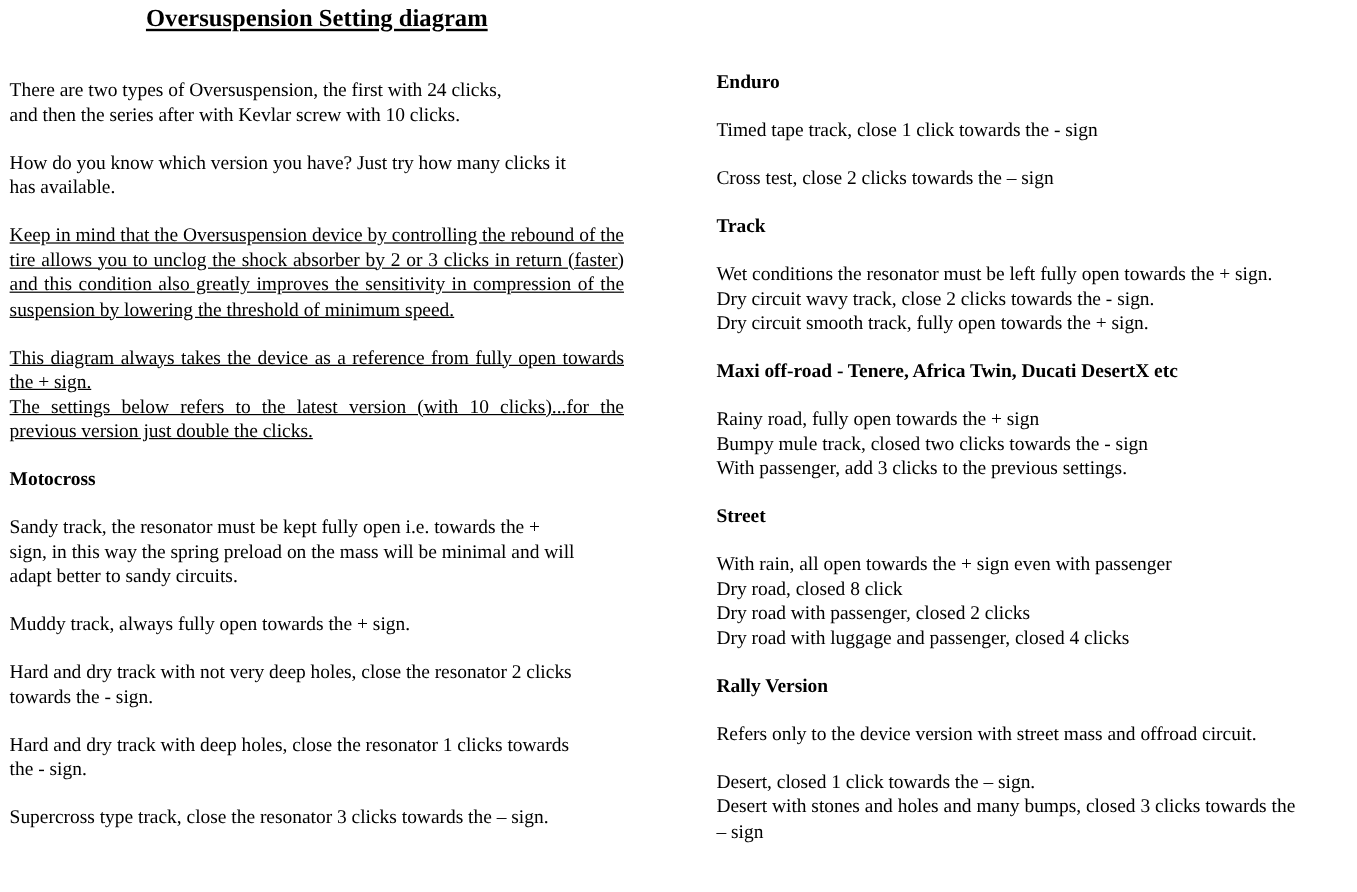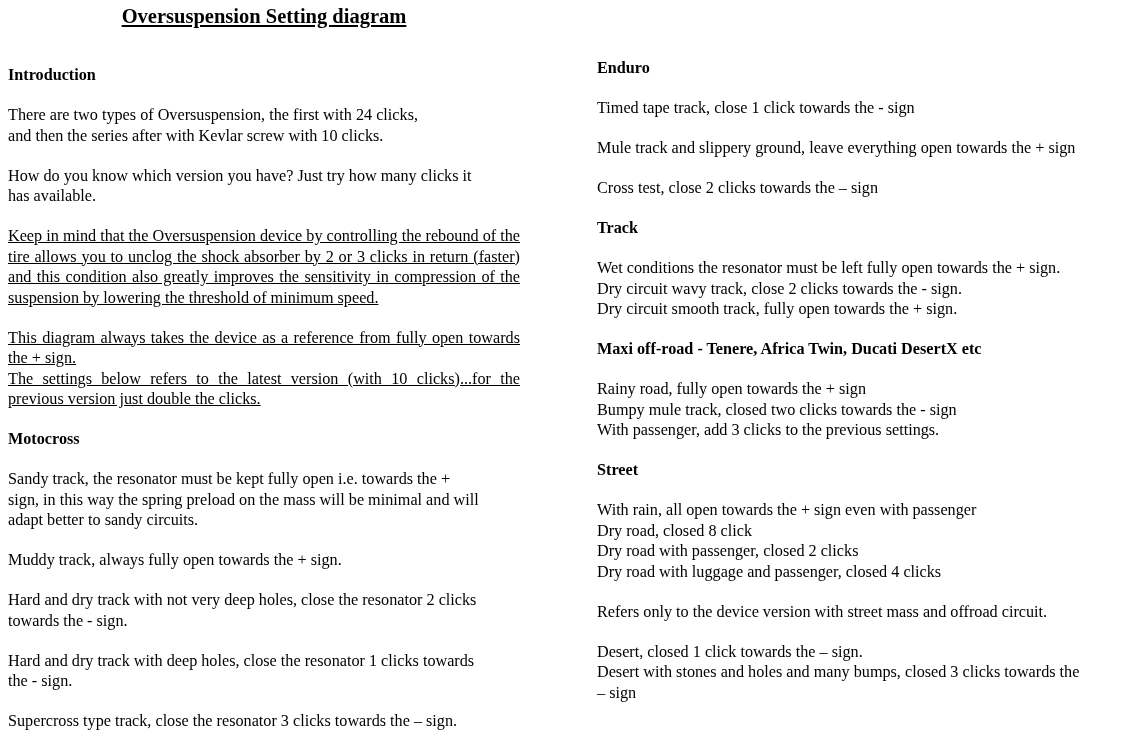--- a/index.html
+++ b/index.html
@@ -49,21 +49,20 @@
   }
 </style>
 </head>
 <body>
 
 <div class="page">
 
   <div class="col col-left">
     <div class="doc-title">Oversuspension Setting diagram</div>
 
-    <div class="h">Introduction</div>
     <div class="p">There are two types of Oversuspension, the first with 24 clicks,
 and then the series after with Kevlar screw with 10 clicks.</div>
     <div class="p">How do you know which version you have? Just try how many clicks it
 has available.</div>
     <div class="p j">Keep in mind that the Oversuspension device by controlling the rebound of the tire allows you to unclog the shock absorber by 2 or 3 clicks in return (faster) and this condition also greatly improves the sensitivity in compression of the suspension by lowering the threshold of minimum speed.</div>
     <div class="p j">This diagram always takes the device as a reference from fully open towards the + sign.
 The settings below refers to the latest version (with 10 clicks)...for the previous version just double the clicks.</div>
 
     <div class="h">Motocross</div>
     <div class="p">Sandy track, the resonator must be kept fully open i.e. towards the +
@@ -73,38 +72,38 @@
     <div class="p">Hard and dry track with not very deep holes, close the resonator 2 clicks
 towards the - sign.</div>
     <div class="p">Hard and dry track with deep holes, close the resonator 1 clicks towards
 the - sign.</div>
     <div class="p">Supercross type track, close the resonator 3 clicks towards the – sign.</div>
   </div>
 
   <div class="col col-right">
     <div class="h">Enduro</div>
     <div class="p">Timed tape track, close 1 click towards the - sign</div>
-    <div class="p">Mule track and slippery ground, leave everything open towards the + sign</div>
     <div class="p">Cross test, close 2 clicks towards the – sign</div>
 
     <div class="h">Track</div>
     <div class="p">Wet conditions the resonator must be left fully open towards the + sign.
 Dry circuit wavy track, close 2 clicks towards the - sign.
 Dry circuit smooth track, fully open towards the + sign.</div>
 
     <div class="h">Maxi off-road - Tenere, Africa Twin, Ducati DesertX etc</div>
     <div class="p">Rainy road, fully open towards the + sign
 Bumpy mule track, closed two clicks towards the - sign
 With passenger, add 3 clicks to the previous settings.</div>
 
     <div class="h">Street</div>
     <div class="p">With rain, all open towards the + sign even with passenger
 Dry road, closed 8 click
 Dry road with passenger, closed 2 clicks
 Dry road with luggage and passenger, closed 4 clicks</div>
 
+    <div class="h">Rally Version</div>
     <div class="p">Refers only to the device version with street mass and offroad circuit.</div>
     <div class="p">Desert, closed 1 click towards the – sign.
 Desert with stones and holes and many bumps, closed 3 clicks towards the
 – sign</div>
   </div>
 
 </div>
 
 </body></html>

